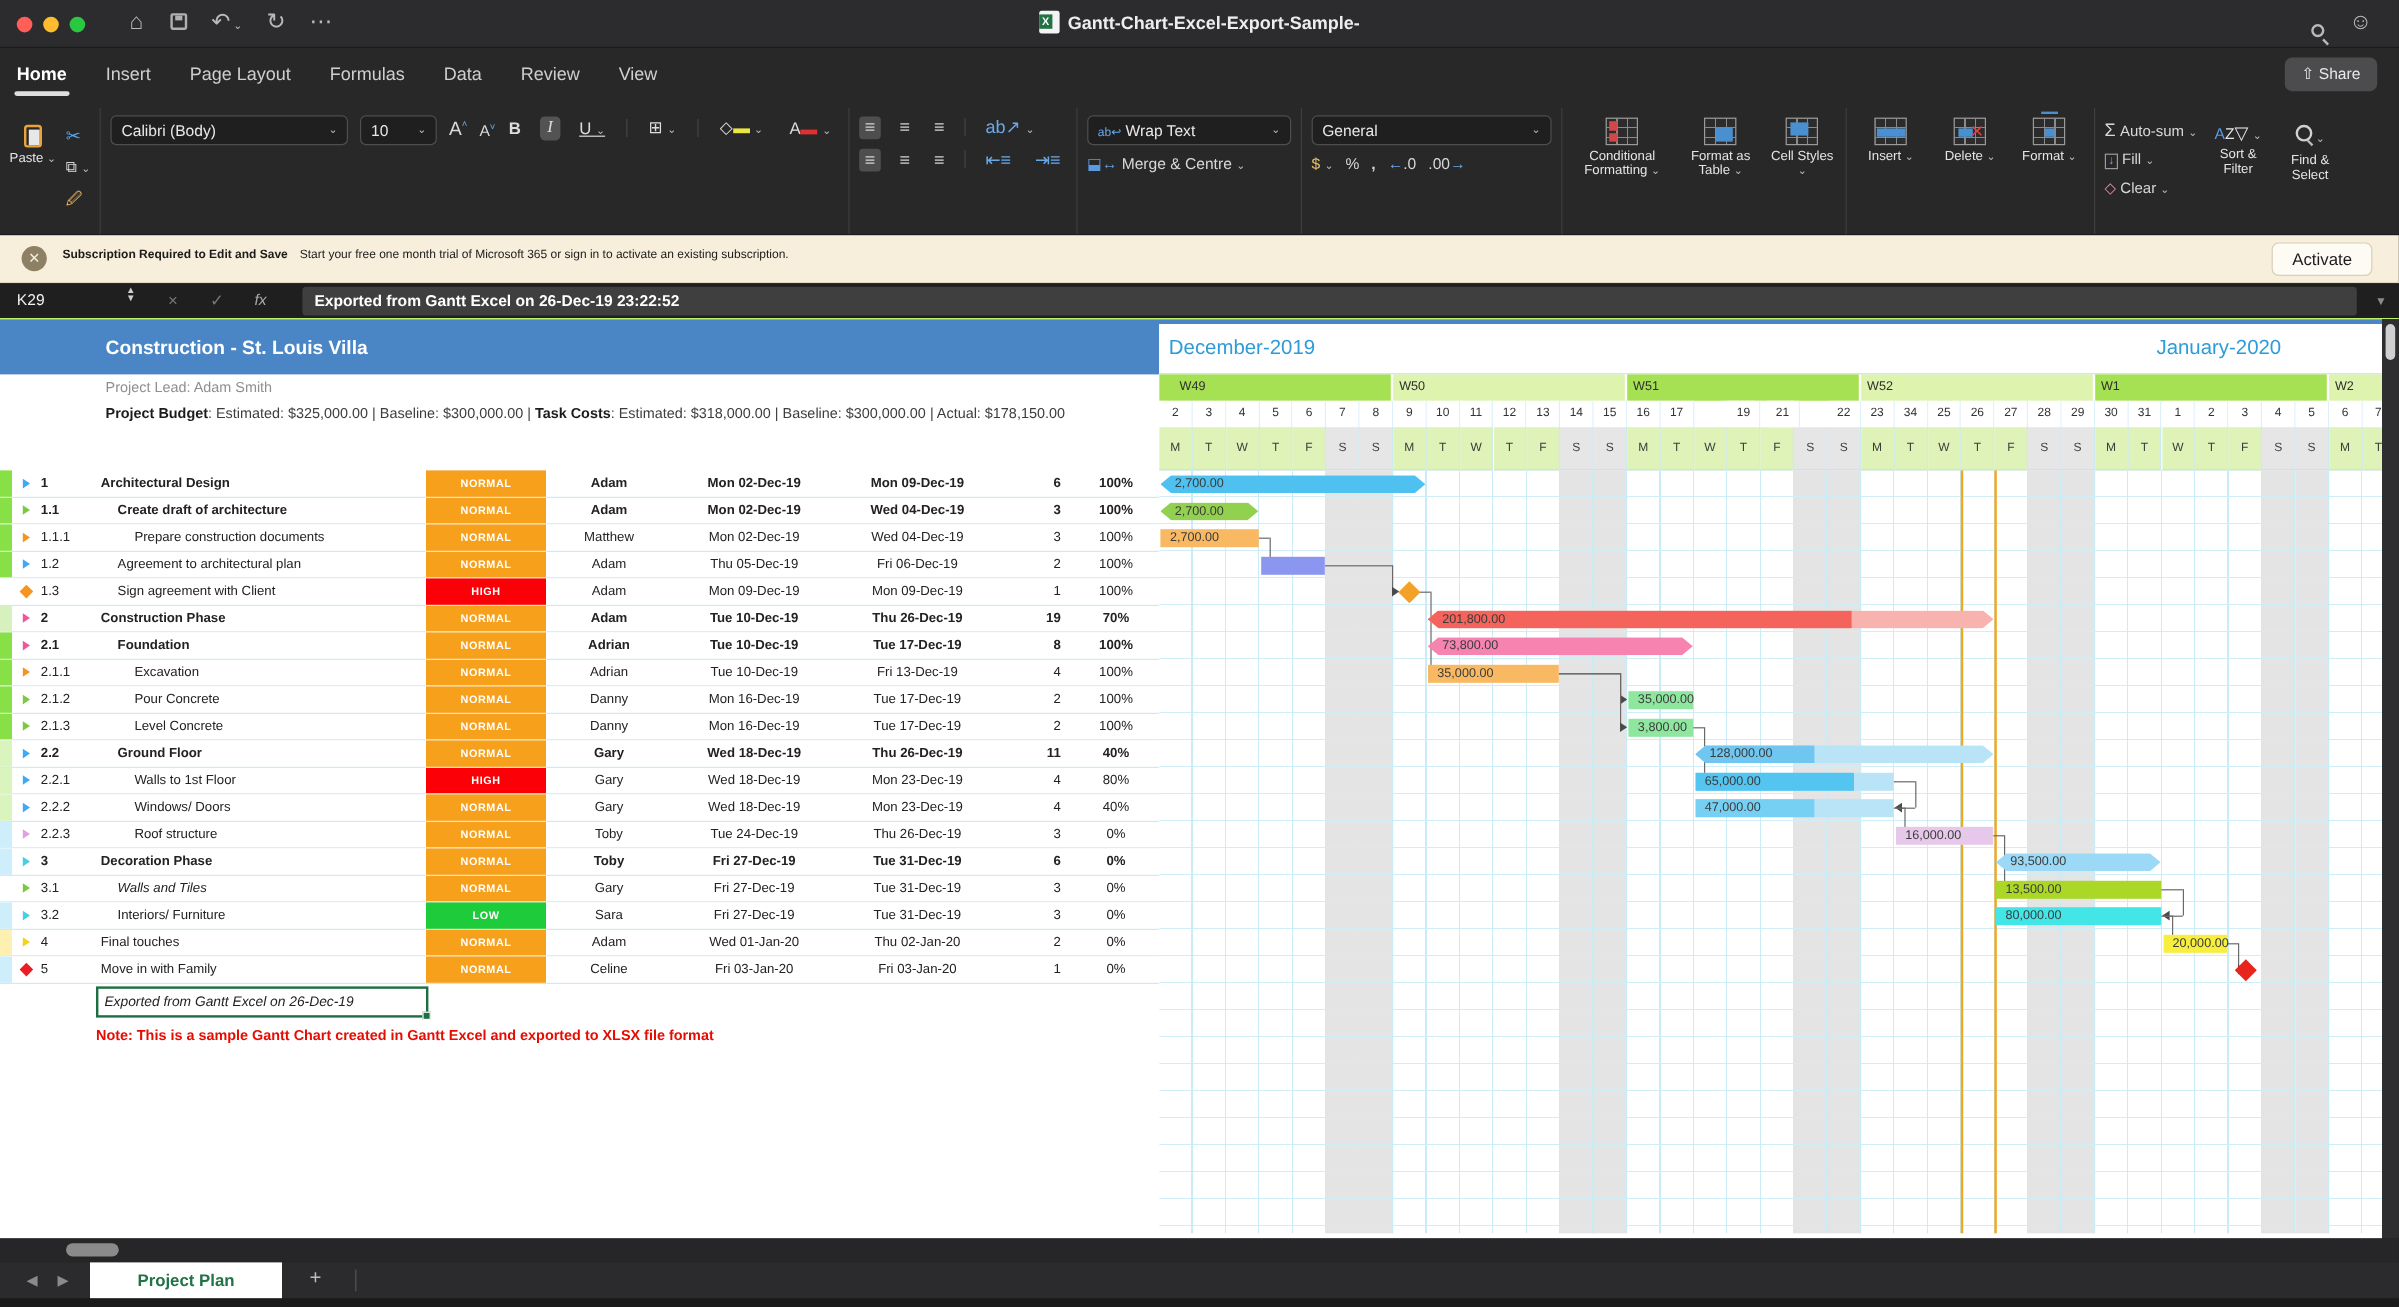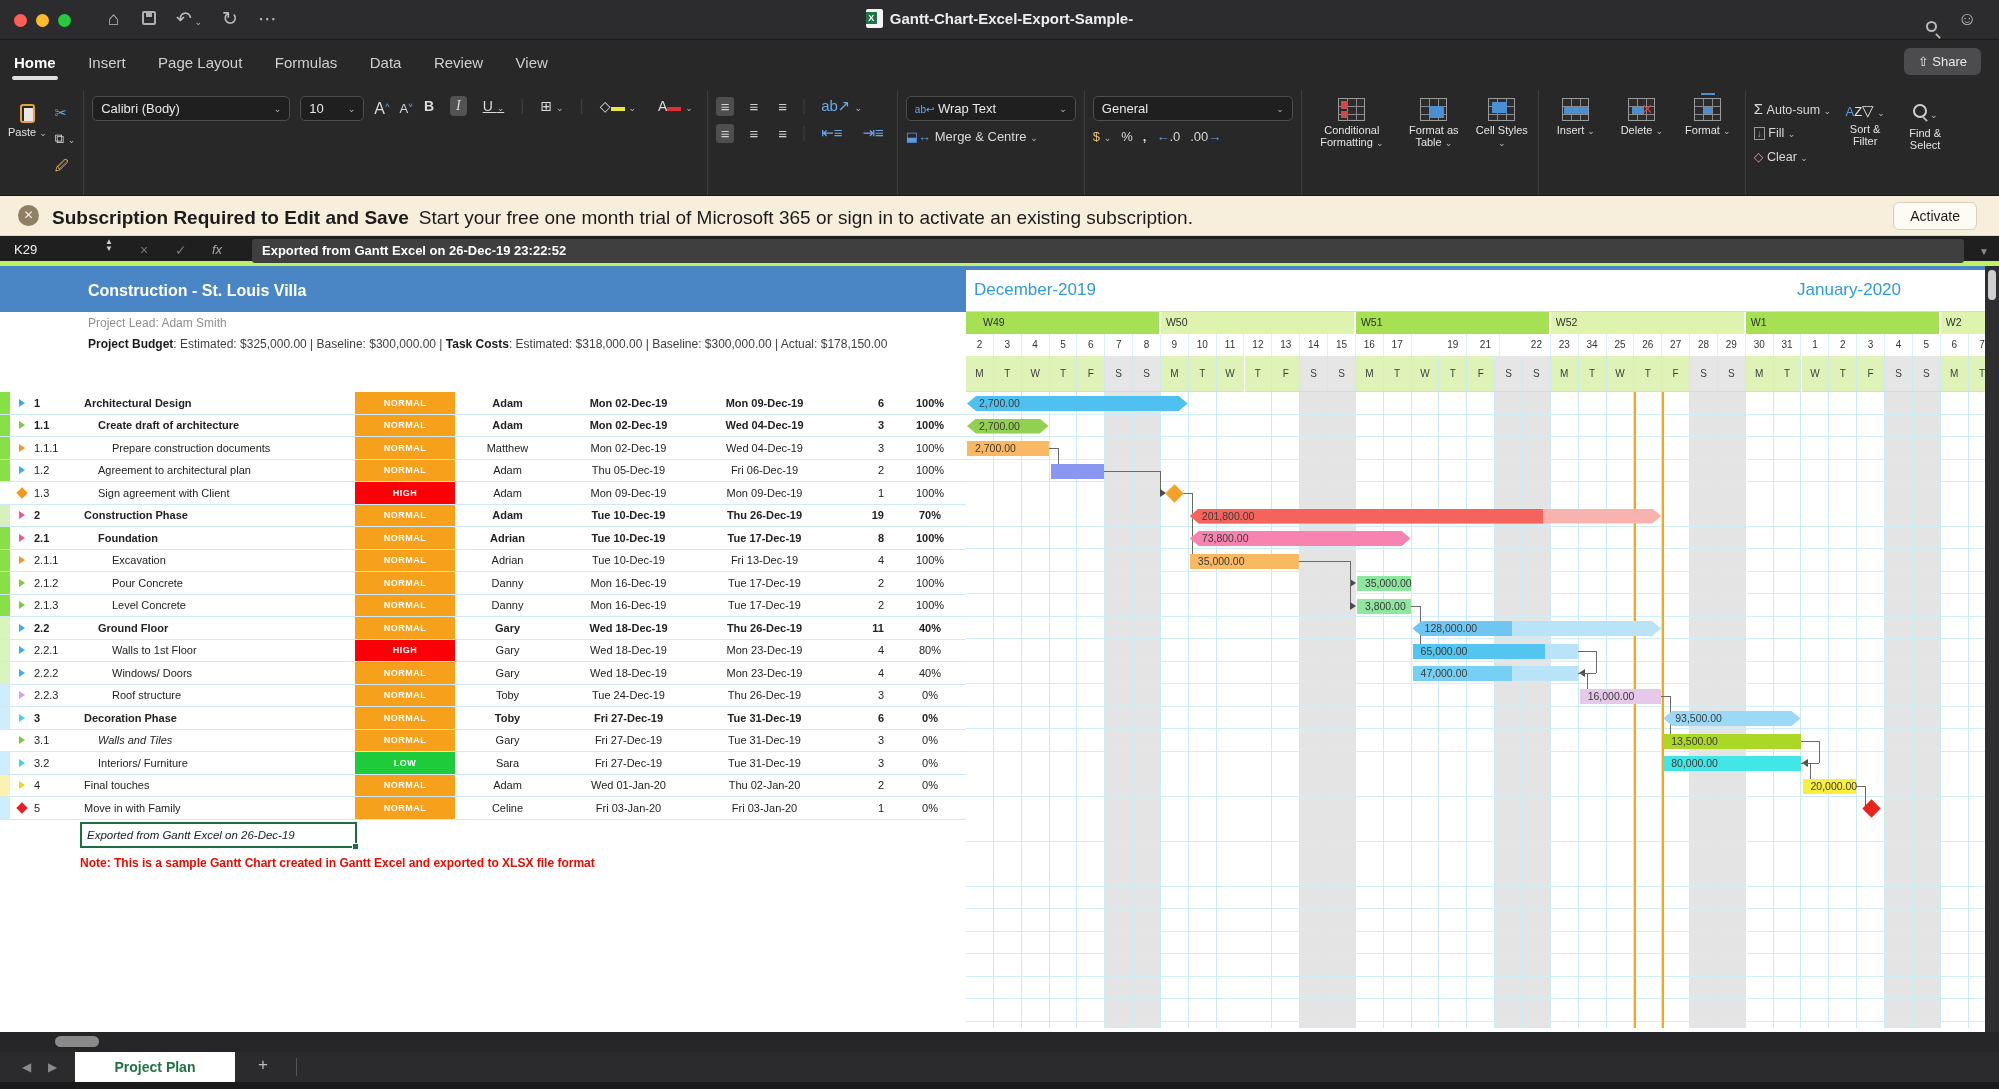--- a/index.html
+++ b/index.html
@@ -54,28 +54,28 @@
   .floppy::after { content:""; position:absolute; left:2px; top:0; width:6px; height:4px; background:#b0b0b0; }
   .clip { width:15px; height:19px; border:2px solid #e8a33c; border-radius:3px; position:relative; }
   .clip::after { content:""; position:absolute; left:2px; top:2px; width:9px; height:13px; background:#e8e8e8; }
   .fillsw { display:inline-block; width:14px; height:4px; margin-top:-2px; }
 
   
   #banner { position:absolute; left:0; top:196px; width:1999px; height:40px; background:#f7eedb;
     border-bottom:1px solid #e2d8bf; }
   #banner .bic { position:absolute; left:18px; top:9px; width:21px; height:21px; border-radius:50%;
     background:#8d8064; color:#f7eedb; text-align:center; line-height:21px; font-size:12px; font-weight:bold; }
-  #banner .bt { position:absolute; left:52px; top:11px; font-size:19px; color:#1c1c1c; }
+  #banner .bt { position:absolute; left:52px; top:11px; font-size:10px; color:#1c1c1c; }
   #banner .bt b { margin-right:10px; }
   #activate-btn { position:absolute; right:22px; top:6px; background:#fdfbf4; border:1px solid #d8cfba;
     border-radius:6px; font-size:14px; color:#1c1c1c; padding:5px 16px; }
 
   
   #fbar { position:absolute; left:0; top:236px; width:1999px; height:30px; background:#1f1f1f;
-    border-bottom:5px solid #bef264; color:#cfcfcf; }
+    border-bottom:1px solid #bef264; color:#cfcfcf; }
   #namebox { position:absolute; left:14px; top:6px; font-size:13px; color:#f0f0f0; }
   #spin { position:absolute; left:105px; top:2px; font-size:8px; color:#cfcfcf; line-height:7px; text-align:center; }
   #fx-x { position:absolute; left:140px; top:6px; color:#777; font-size:14px; }
   #fx-ok { position:absolute; left:175px; top:6px; color:#777; font-size:14px; }
   #fx-fx { position:absolute; left:212px; top:6px; color:#a8a8a8; font-style:italic; font-size:13px; }
   #fval { position:absolute; left:252px; top:3px; width:1712px; height:24px; background:#3f3f3f; border-radius:3px;
     color:#fff; font-size:13px; font-weight:bold; line-height:24px; padding-left:10px; }
   #fbar .endtri { position:absolute; right:10px; top:10px; color:#8a8a8a; font-size:10px; }
 
   

